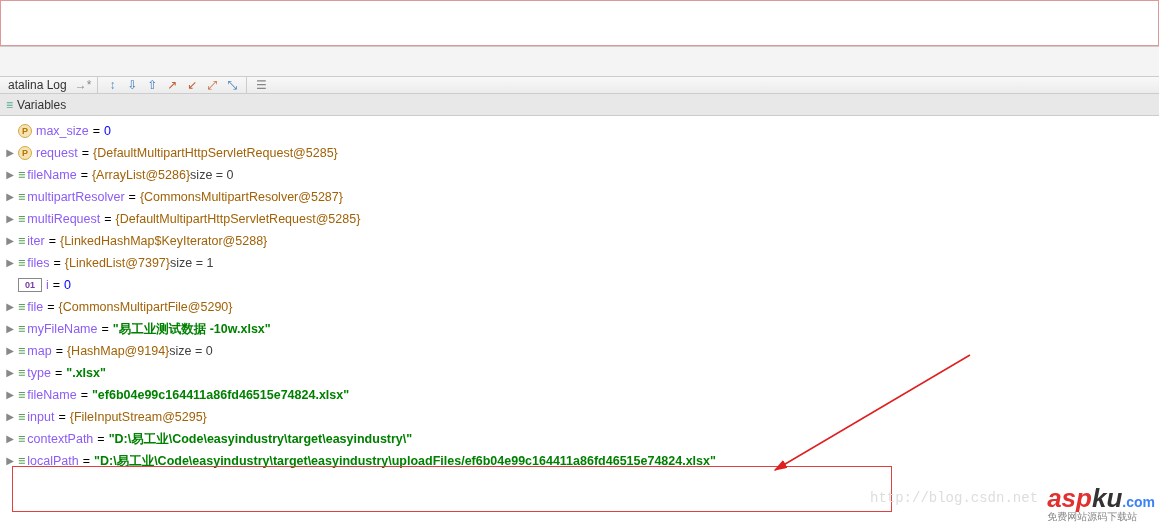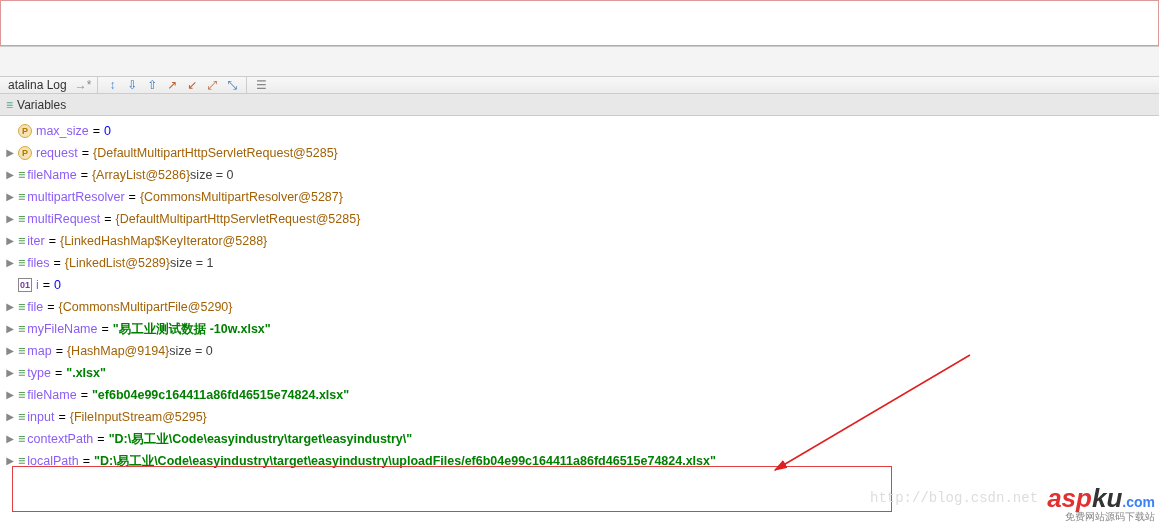--- a/index.html
+++ b/index.html
@@ -74,21 +74,21 @@
   .icon-p {
     display:inline-flex; width:14px; height:14px; border-radius:50%;
     background:#f6e3b5; color:#b07a00; font-size:9px; font-weight:bold;
     align-items:center; justify-content:center; margin-right:4px;
     border:1px solid #d4a83e;
   }
   .icon-eq {
     color:#5aa05a; font-weight:bold; margin-right:4px; letter-spacing:-2px;
   }
   .icon-oi {
-    display:inline-flex; width:14px; height:14px;
+    display:inline-flex; width:24px; height:14px;
     background:#fff; border:1px solid #888; color:#7a3aa0;
     font-size:9px; font-weight:bold; align-items:center; justify-content:center;
     margin-right:4px;
   }
   .name { color:#8b5cf6; }
   .eq { color:#000; padding: 0 4px;}
   .val-num { color:#0000ff; }
   .val-obj { color:#a16207; }
   .val-str { color:#008000; font-weight:bold; }
   .sizepart { color:#404040; }
@@ -103,21 +103,21 @@
   }
   .watermark {
     position:absolute;
     right:4px; bottom:2px;
     font-family: Arial, sans-serif;
   }
   .watermark .big { font-size:26px; font-weight:bold; font-style: italic; }
   .watermark .asp { color:#e03030; }
   .watermark .ku { color:#333; }
   .watermark .com { color:#3b82f6; font-size:14px; font-weight:bold; }
-  .watermark .sub { font-size:10px; color:#888; display:block; text-align:right; margin-top:-4px;}
+  .watermark .sub { font-size:10px; color:#888; display:block; margin-top:-4px;}
   .faint-url { position:absolute; color:#ddd; font-size:14px; }
 </style>
 </head>
 <body>
 
 <div class="code-area">
   <div class="code-line"></div>
   
 </div>
 
@@ -185,21 +185,21 @@
       <span class="icon-eq">≡</span>
       <span class="name">iter</span>
       <span class="eq"> = </span>
       <span class="val-obj">{LinkedHashMap$KeyIterator@5288}</span>
     </div>
     <div class="row">
       <span class="arrow">▶</span>
       <span class="icon-eq">≡</span>
       <span class="name">files</span>
       <span class="eq"> = </span>
-      <span class="val-obj">{LinkedList@5289}</span>
+      <span class="val-obj">{LinkedList@7397}</span>
       <span class="sizepart">  size = 1</span>
     </div>
     <div class="row">
       <span class="arrow"></span>
       <span class="icon-oi">01</span>
       <span class="name">i</span>
       <span class="eq"> = </span>
       <span class="val-num">0</span>
     </div>
     <div class="row">

